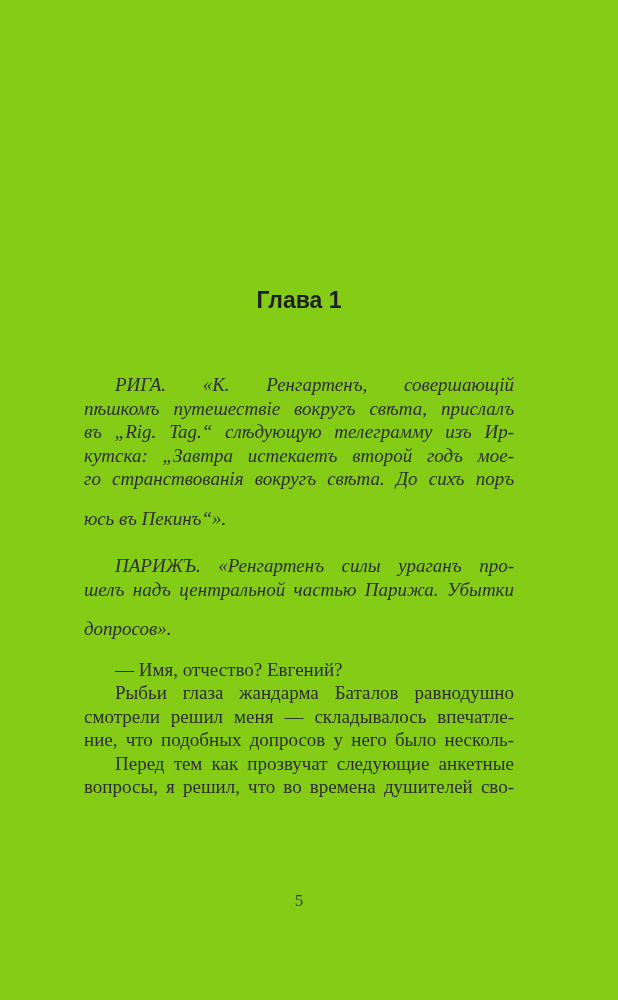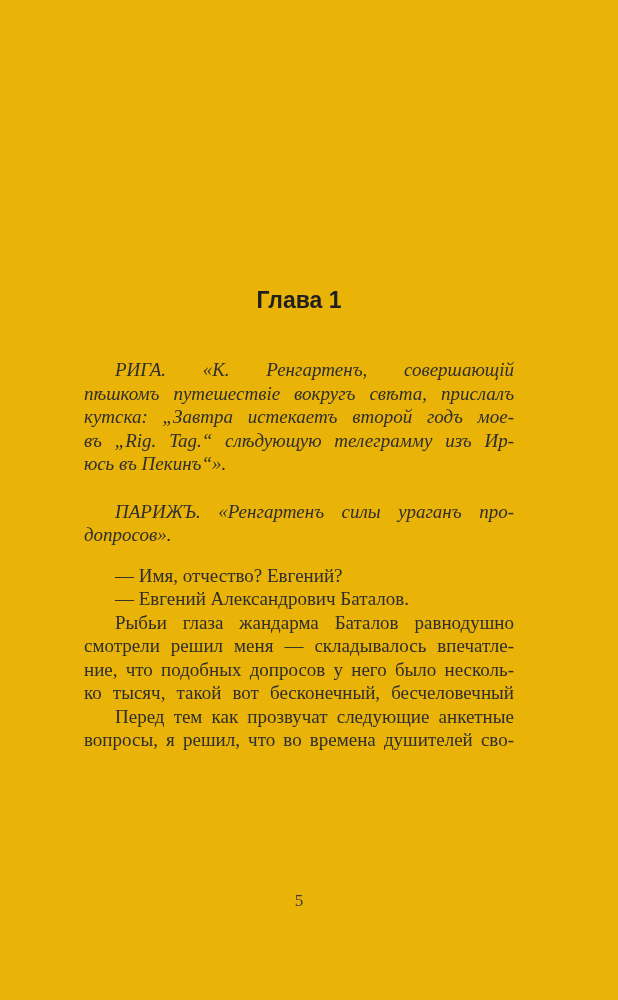--- a/index.html
+++ b/index.html
@@ -4,61 +4,62 @@
 <style>
   html, body {
     margin: 0;
     padding: 0;
     background: #ffffff;
   }
   .page {
     position: relative;
     width: 618px;
     height: 1000px;
-    background: #eab308;
+    background: #84cc16;
     overflow: hidden;
     font-family: "Liberation Serif", "DejaVu Serif", serif;
     color: #2e2e2e;
   }
   .chapter-title {
     position: absolute;
     top: 287px;
     left: 84px;
     width: 430px;
     margin: 0;
     text-align: center;
     font-family: "Liberation Sans", "DejaVu Sans", sans-serif;
     font-weight: 700;
     font-size: 23px;
     line-height: 27px;
     color: #1f1f1f;
   }
   .text-block {
     position: absolute;
-    top: 358px;
+    top: 373px;
     left: 84px;
     width: 430px;
   }
   .para {
     margin: 0;
   }
   .para.italic {
     font-style: italic;
   }
   
   .text-block .para:nth-child(1) { margin-bottom: 24px; }
   .text-block .para:nth-child(2) { margin-bottom: 17px; }
   .line {
     font-size: 19px;
     line-height: 23.5px;
     text-align: justify;
     text-align-last: justify;
   }
   .line.last {
     text-align-last: left;
+    margin-top: 16px;
   }
   .line.first {
     text-indent: 31px;
   }
   .page-number {
     position: absolute;
     top: 891px;
     left: 84px;
     width: 430px;
     text-align: center;
@@ -70,39 +71,37 @@
 </head>
 <body>
 
 <div class="page">
   <h1 class="chapter-title">Глава 1</h1>
 
   <div class="text-block" id="paragraphs">
       <div class="para italic">
         <div class="line first">РИГА. «К. Ренгартенъ, совершающій</div>
         <div class="line">пѣшкомъ путешествіе вокругъ свѣта, прислалъ</div>
+        <div class="line">въ „Rig. Tag.“ слѣдующую телеграмму изъ Ир-</div>
         <div class="line">кутска: „Завтра истекаетъ второй годъ мое-</div>
-        <div class="line">въ „Rig. Tag.“ слѣдующую телеграмму изъ Ир-</div>
+        <div class="line">го странствованія вокругъ свѣта. До сихъ поръ</div>
         <div class="line last">юсь въ Пекинъ“».</div>
       </div>
       <div class="para italic">
         <div class="line first">ПАРИЖЪ. «Ренгартенъ силы ураганъ про-</div>
+        <div class="line">шелъ надъ центральной частью Парижа. Убытки</div>
         <div class="line last">допросов».</div>
       </div>
       <div class="para regular">
         <div class="line first last">— Имя, отчество? Евгений?</div>
       </div>
       <div class="para regular">
-        <div class="line first last">— Евгений Александрович Баталов.</div>
-      </div>
-      <div class="para regular">
         <div class="line first">Рыбьи глаза жандарма Баталов равнодушно</div>
         <div class="line">смотрели решил меня — складывалось впечатле-</div>
         <div class="line">ние, что подобных допросов у него было несколь-</div>
-        <div class="line">ко тысяч, такой вот бесконечный, бесчеловечный</div>
       </div>
       <div class="para regular">
         <div class="line first">Перед тем как прозвучат следующие анкетные</div>
         <div class="line">вопросы, я решил, что во времена душителей сво-</div>
       </div>
     </div>
 
   <div class="page-number">5</div>
 </div>
 

